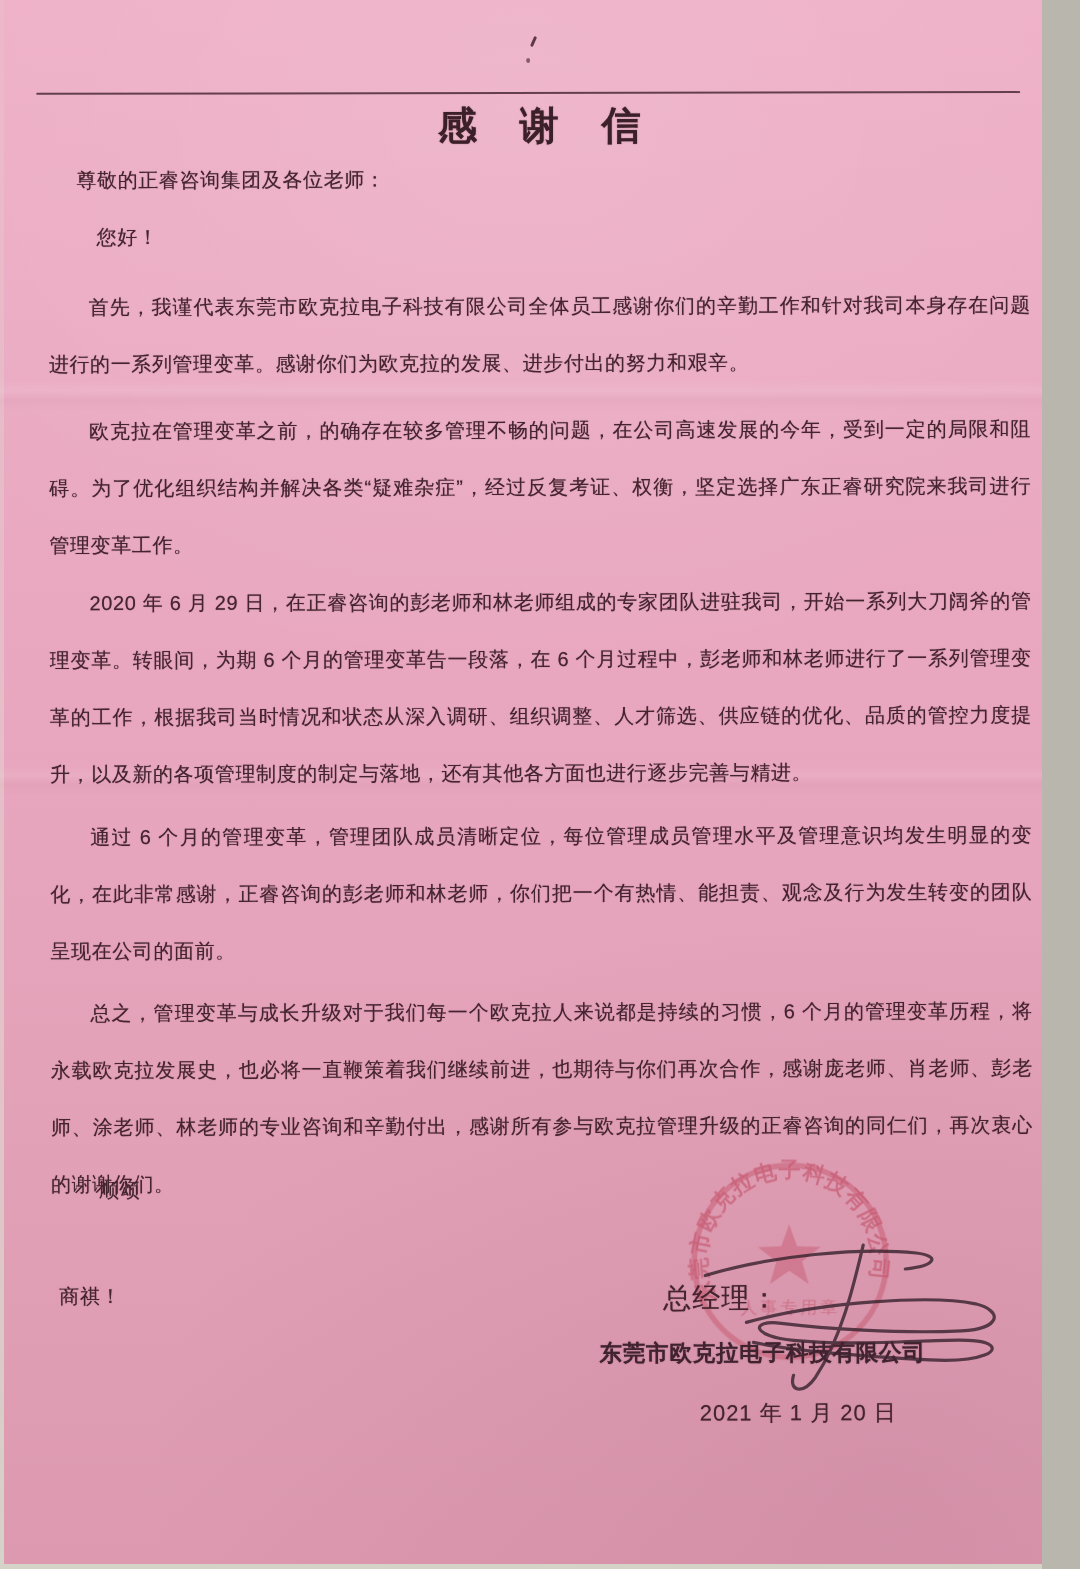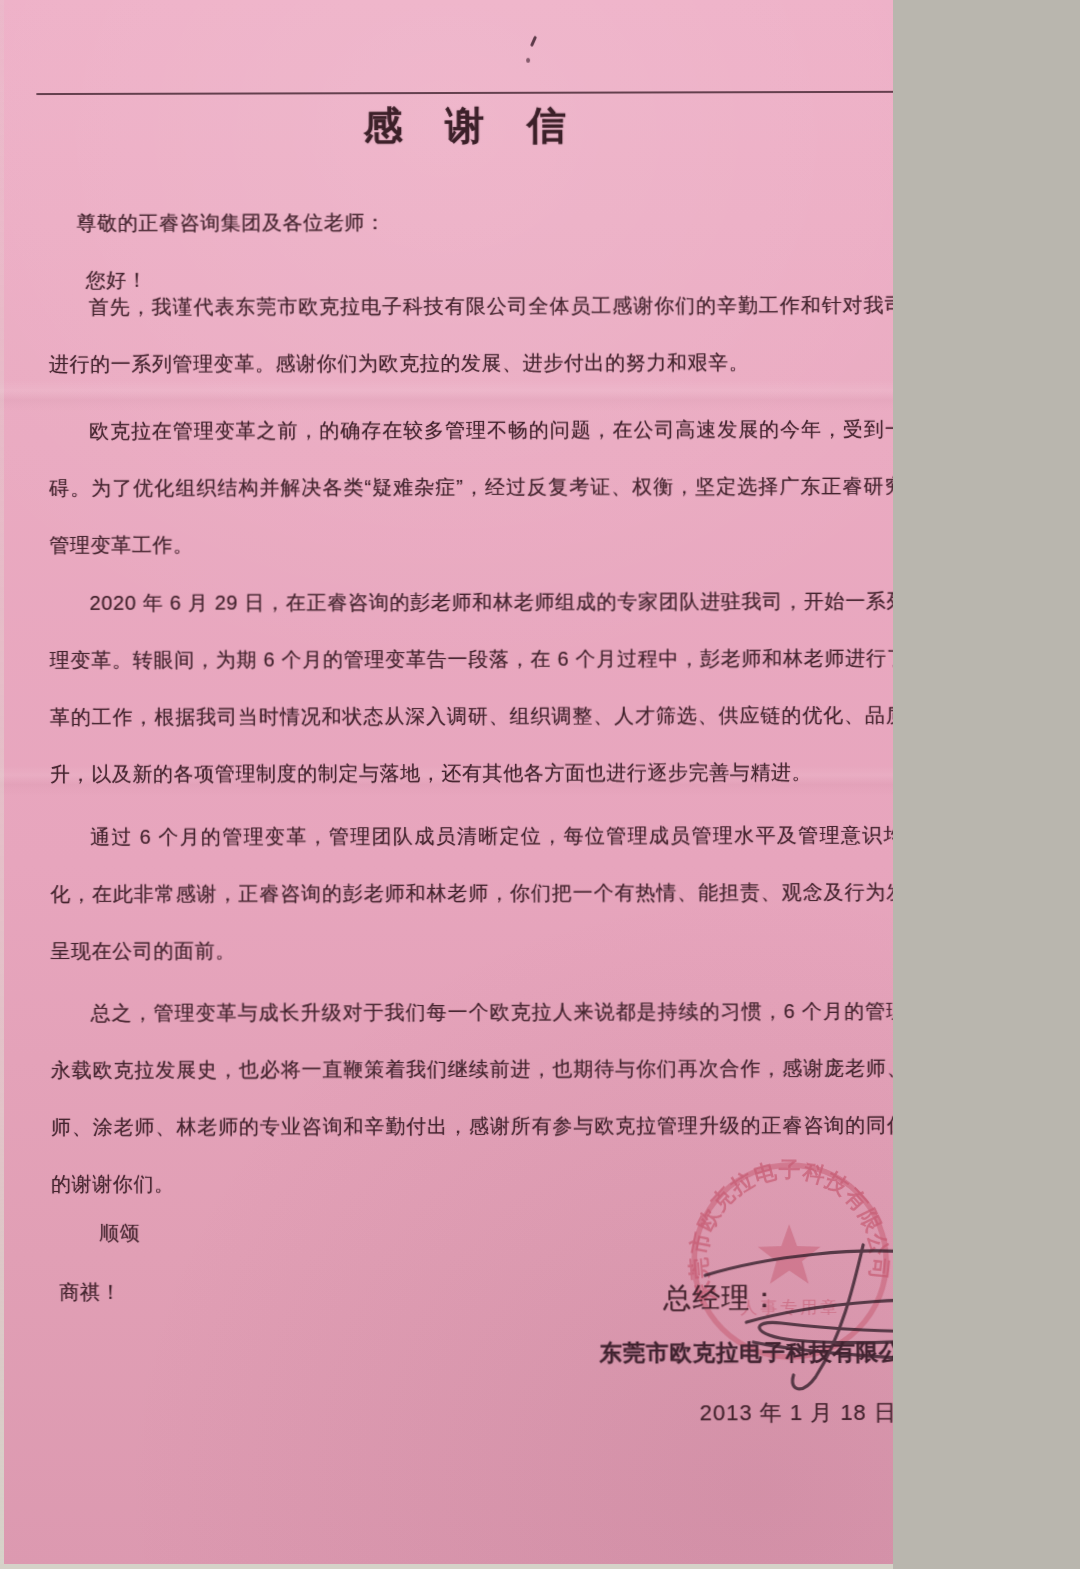--- a/index.html
+++ b/index.html
@@ -6,21 +6,21 @@
     margin: 0;
     padding: 0;
     width: 1080px;
     height: 1569px;
     overflow: hidden;
     font-family: "Liberation Sans", sans-serif;
     background: #b9b6ae;
   }
   .photo {
     position: relative;
-    width: 893px;
+    width: 1042px;
     height: 1569px;
     overflow: hidden;
   }
   .paper {
     position: absolute;
     inset: 0;
     background:
       radial-gradient(120% 60% at 50% 8%, rgba(255,255,255,0.10), rgba(255,255,255,0) 60%),
       radial-gradient(130% 70% at 85% 95%, rgba(120,55,80,0.10), rgba(120,55,80,0) 55%),
       linear-gradient(180deg, #eeb0c7 0%, #eaaac1 28%, #e7a5bd 55%, #e19fb5 80%, #dc99b0 100%);
@@ -66,43 +66,42 @@
     color: #3c2029;
     text-shadow: 0 0 1.2px rgba(60,32,41,0.65);
     white-space: nowrap;
   }
   .line {
     position: absolute;
     font-size: 20px;
     letter-spacing: 0.6px;
     text-shadow: 0 0 1px rgba(69,36,47,0.55);
     white-space: nowrap;
-    margin-top: 43px;
   }
   .salutation { top: 166px; left: 78px; }
-  .greeting   { top: 223px; left: 87px; }
+  .greeting   { top: 223px; left: 98px; }
   .para {
     position: absolute;
     left: 50px;
     width: 982px;
     margin: 0;
     font-size: 20px;
     line-height: 57px;
     letter-spacing: 0.6px;
     text-align: justify;
     text-indent: 2em;
     text-shadow: 0 0 1px rgba(69,36,47,0.55);
   }
   .p1 { top: 278px; }
   .p2 { top: 402px; }
   .p3 { top: 574px; }
   .p4 { top: 808px; }
   .p5 { top: 984px; }
   .closing-1 { top: 1176px; left: 98px; font-family: Liberation Serif, serif; }
-  .closing-2 { top: 1235px; left: 58px; }
+  .closing-2 { top: 1282px; left: 58px; }
   .sig-label {
     position: absolute;
     top: 1280px; left: 662px;
     font-size: 28px;
     letter-spacing: 1px;
     text-shadow: 0 0 1px rgba(69,36,47,0.55);
     white-space: nowrap;
   }
   .sig-company {
     position: absolute;
@@ -192,21 +191,21 @@
 
     <svg class="signature-svg" viewBox="0 0 330 175">
       <g fill="none" stroke="#35202c" stroke-width="3.2" stroke-linecap="round" opacity="0.88">
         <path d="M 4 46 C 70 26, 160 18, 215 24 C 240 27, 234 37, 204 40"></path>
         <path d="M 45 93 C 120 72, 232 66, 274 75 C 302 82, 300 100, 260 102 C 198 105, 120 99, 80 94 C 48 90, 50 107, 92 111 C 172 119, 262 106, 284 114 C 303 121, 281 134, 228 131 C 158 127, 88 121, 52 113"></path>
         <path d="M 162 16 C 152 58, 140 108, 114 148 C 101 166, 87 162, 92 146"></path>
       </g>
     </svg>
 
     <div class="sig-company">东莞市欧克拉电子科技有限公司</div>
-    <div class="sig-date">2013 年 1 月 18 日</div>
+    <div class="sig-date">2021 年 1 月 20 日</div>
 
     <div class="speck-1"></div>
     <div class="speck-2"></div>
   </div>
 
   <div class="edge-left"></div>
   <div class="edge-bottom"></div>
 </div>
 
 </body></html>

